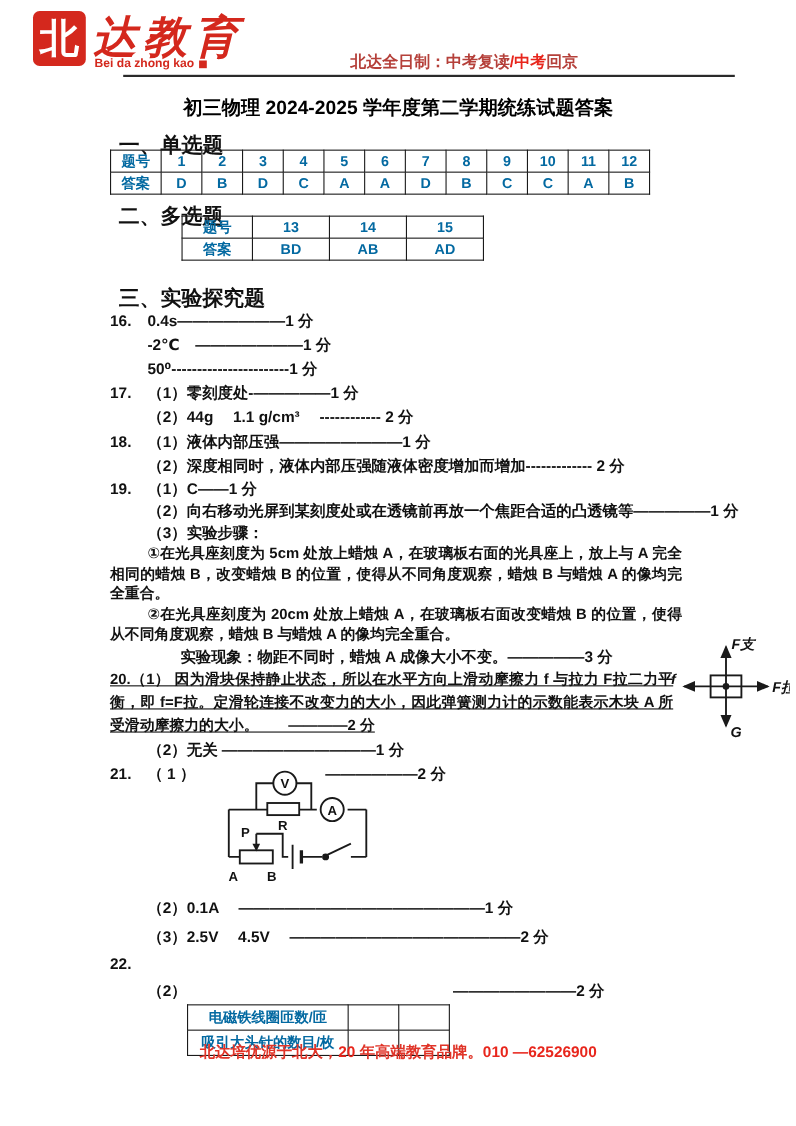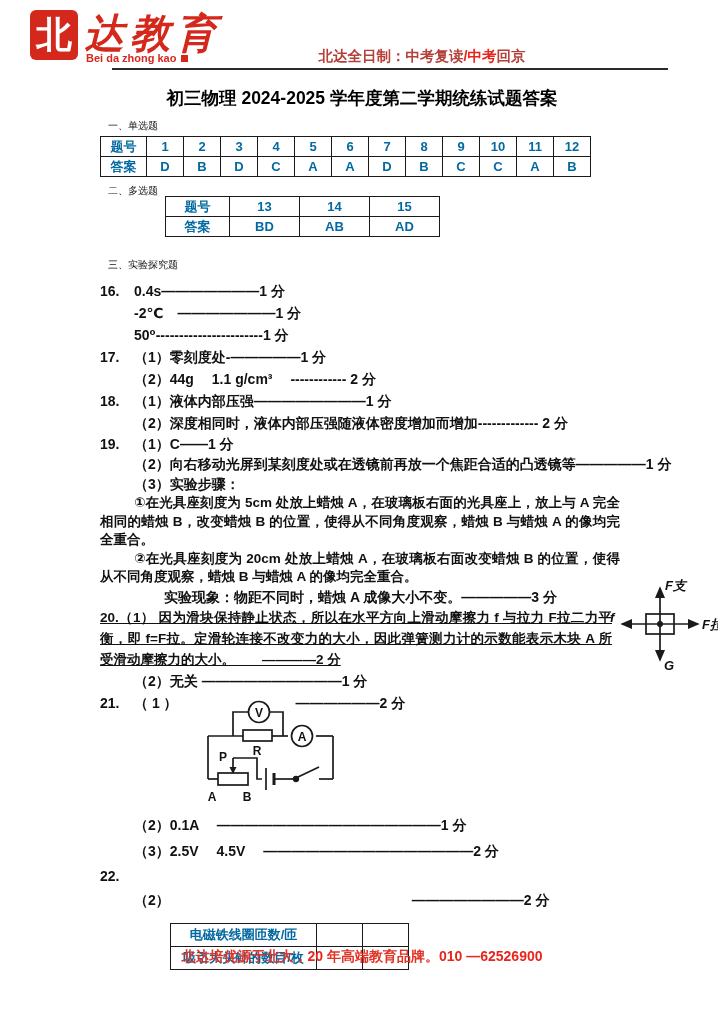--- a/index.html
+++ b/index.html
@@ -32,37 +32,37 @@
   }
   .subtitle .s1 { color:#b5403a; }
   .subtitle .s2 { color:#e8261c; }
   .subtitle .s3 { color:#b5403a; }
   .header-rule { position:absolute; left:112px; top:68px; width:556px; height:2px; background:#2a2a2a; }
   .doc-title {
     position:absolute; left:0; top:86px; width:100%; text-align:center;
     font-size:17.5px; font-weight:bold; color:#000;
   }
   
-  .sec-label { position:absolute; font-size:10px; font-weight:normal; }
+  .sec-label { position:absolute; font-size:19px; font-weight:bold; }
   #sec1 { left:108px; top:119px; }
   #sec2 { left:108px; top:184px; }
   #sec3 { left:108px; top:258px; }
   
   table { border-collapse:collapse; }
   td {
     border:1.5px solid #1a1a1a; text-align:center; vertical-align:middle;
     font-size:13px; font-weight:bold; color:#0369a1;
   }
   .t1 { position:absolute; left:100px; top:136px; }
   .t1 td { width:37px; height:20px; }
   .t1 td.hd { width:46px; }
   .t2 { position:absolute; left:165px; top:196px; }
   .t2 td { width:70px; height:20px; }
   .t2 td.hd { width:64px; }
-  .t3 { margin-left:70px; margin-top:11px; }
+  .t3 { margin-left:70px; margin-top:1px; }
   .t3 td.lbl { width:146px; height:23px; padding:0 6px; }
   .t3 td.emp { width:46px; height:23px; }
   
   .answers { position:absolute; left:100px; top:280px; width:548px; }
   .ln { display:flex; align-items:baseline; font-size:14px; font-weight:bold; height:22px; line-height:22px; white-space:nowrap; }
   .ln .num { flex:0 0 34px; }
   .h20 { height:20px; line-height:20px; }
   .h26 { height:26px; line-height:26px; }
   .h24 { height:24px; line-height:24px; }
   .ind  { padding-left:34px; }

